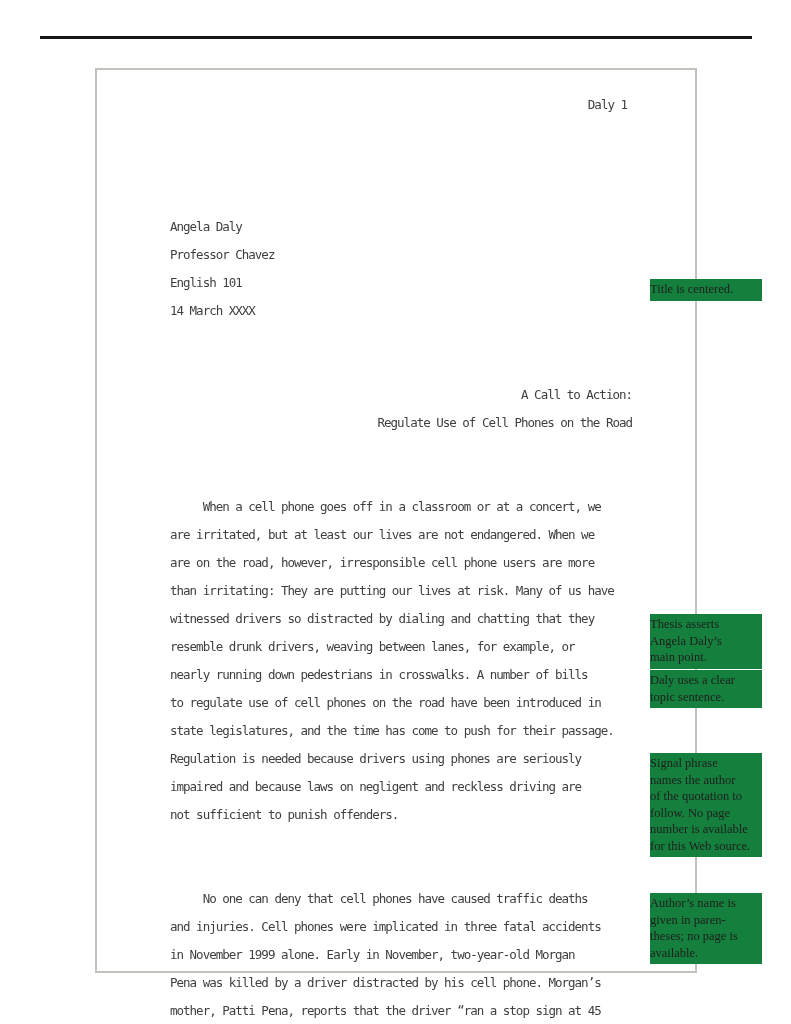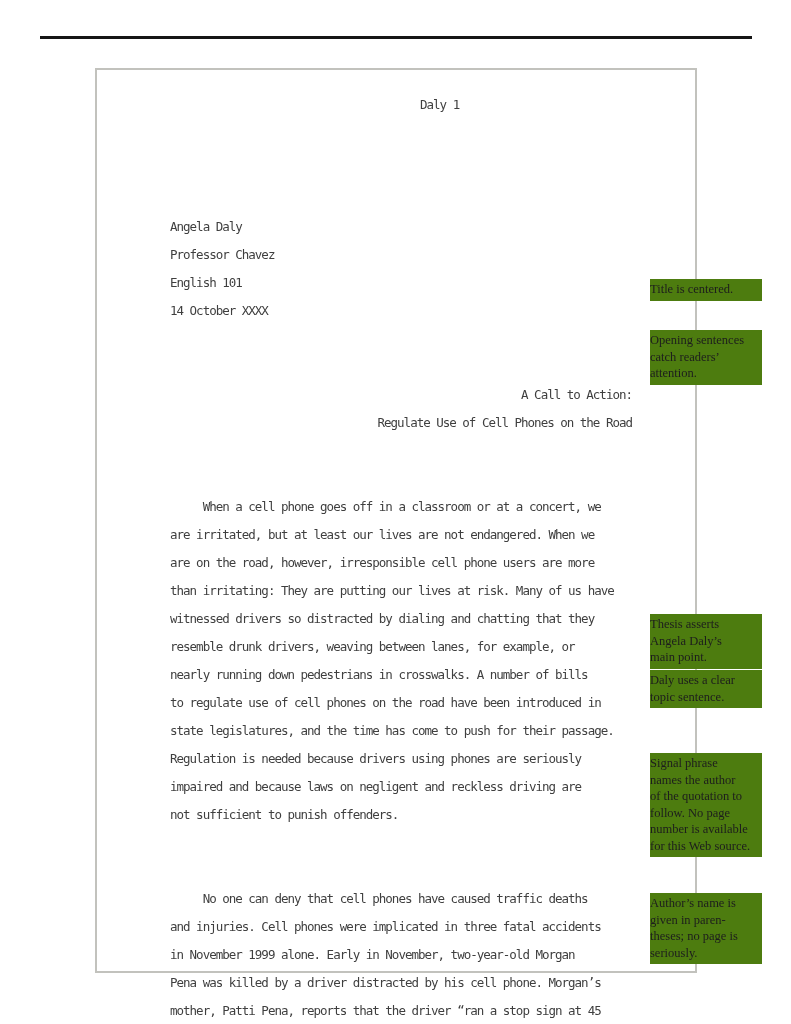--- a/index.html
+++ b/index.html
@@ -54,42 +54,42 @@
     font-size: 12.5px;
     letter-spacing: -1px;
     color: #3f3f3f;
   }
 
   .page-number {
     position: absolute;
     left: 420px;
     top: 97px;
     width: 207px;
-    text-align: left;
+    text-align: right;
     line-height: 16px;
   }
 
   .paper-body {
     position: absolute;
     left: 170px;
     top: 157px;
     width: 462px;
     line-height: 28px;
     white-space: pre;
   }
   .paper-title-block {
     text-align: right;
   }
 
   
   .annotation {
     position: absolute;
     left: 650px;
     width: 112px;
-    background: #4d7c0f;
+    background: #15803d;
     padding: 2px 0 3px 0;
     font-family: "Liberation Serif", serif;
     font-size: 12.5px;
     line-height: 16.5px;
     color: #1d1d1d;
     white-space: pre-line;
   }
   .ann-1 { top: 279px; }
   .ann-2 { top: 330px; }
   .ann-3 { top: 614px; }
@@ -106,21 +106,21 @@
   <div class="header-rule"></div>
 
   <div class="page-box"></div>
 
   <div class="page-number mono-text">Daly 1</div>
 
   <div class="paper-body mono-text">
     <div class="heading-block">Angela Daly
 Professor Chavez
 English 101
-14 October XXXX</div>
+14 March XXXX</div>
     <div class="paper-title-block">A Call to Action:
 Regulate Use of Cell Phones on the Road</div>
     <div class="paragraph">     When a cell phone goes off in a classroom or at a concert, we
 are irritated, but at least our lives are not endangered. When we
 are on the road, however, irresponsible cell phone users are more
 than irritating: They are putting our lives at risk. Many of us have
 witnessed drivers so distracted by dialing and chatting that they
 resemble drunk drivers, weaving between lanes, for example, or
 nearly running down pedestrians in crosswalks. A number of bills
 to regulate use of cell phones on the road have been introduced in
@@ -133,32 +133,29 @@
 in November 1999 alone. Early in November, two-year-old Morgan
 Pena was killed by a driver distracted by his cell phone. Morgan’s
 mother, Patti Pena, reports that the driver “ran a stop sign at 45
 mph, broadsided my vehicle and killed Morgan as she sat in her car
 seat.” A week later, corrections officer Shannon Smith, who was
 guarding prisoners by the side of the road, was killed by a woman
 distracted by a phone call (Besthoff). On Thanksgiving weekend</div>
   </div>
 
   <div class="annotation ann-1">Title is centered.</div>
-  <div class="annotation ann-2">Opening sentences
-catch readers’
-attention.</div>
   <div class="annotation ann-3">Thesis asserts
 Angela Daly’s
 main point.</div>
   <div class="annotation ann-4">Daly uses a clear
 topic sentence.</div>
   <div class="annotation ann-5">Signal phrase
 names the author
 of the quotation to
 follow. No page
 number is available
 for this Web source.</div>
   <div class="annotation ann-6">Author’s name is
 given in paren-
 theses; no page is
-seriously.</div>
+available.</div>
 
 </div>
 
 </body></html>

